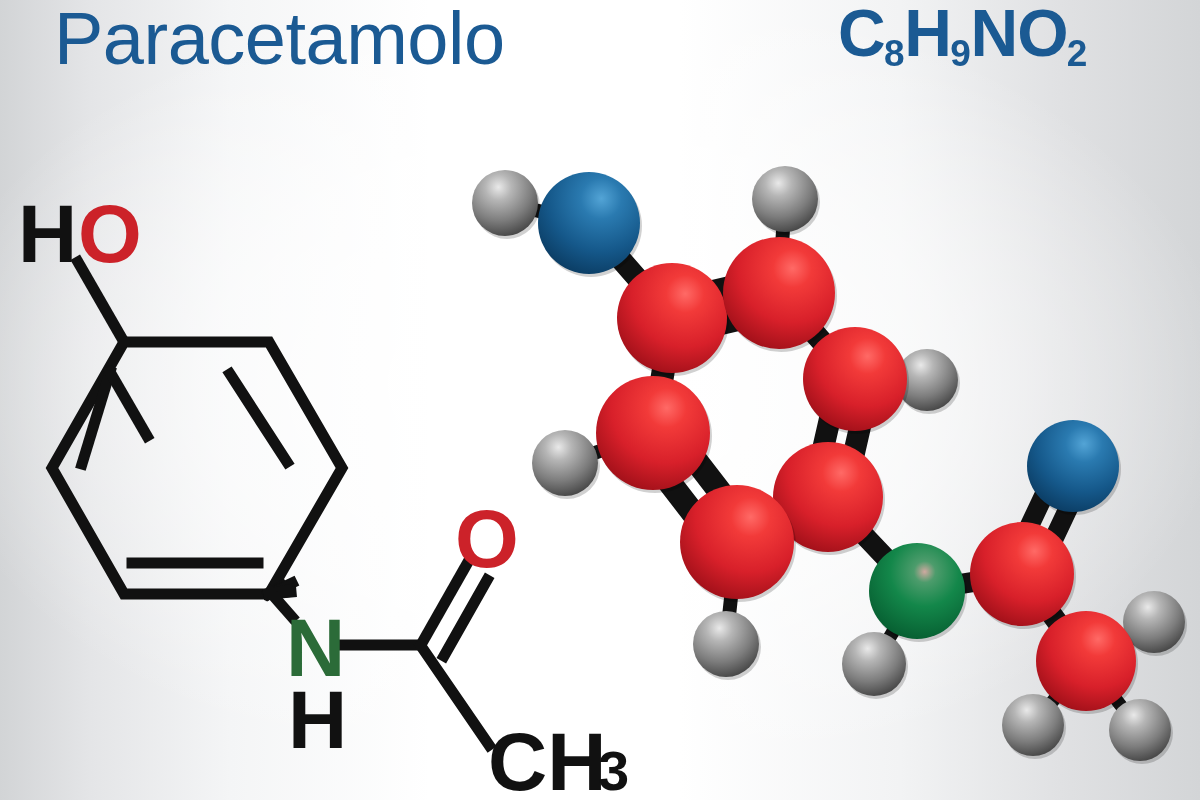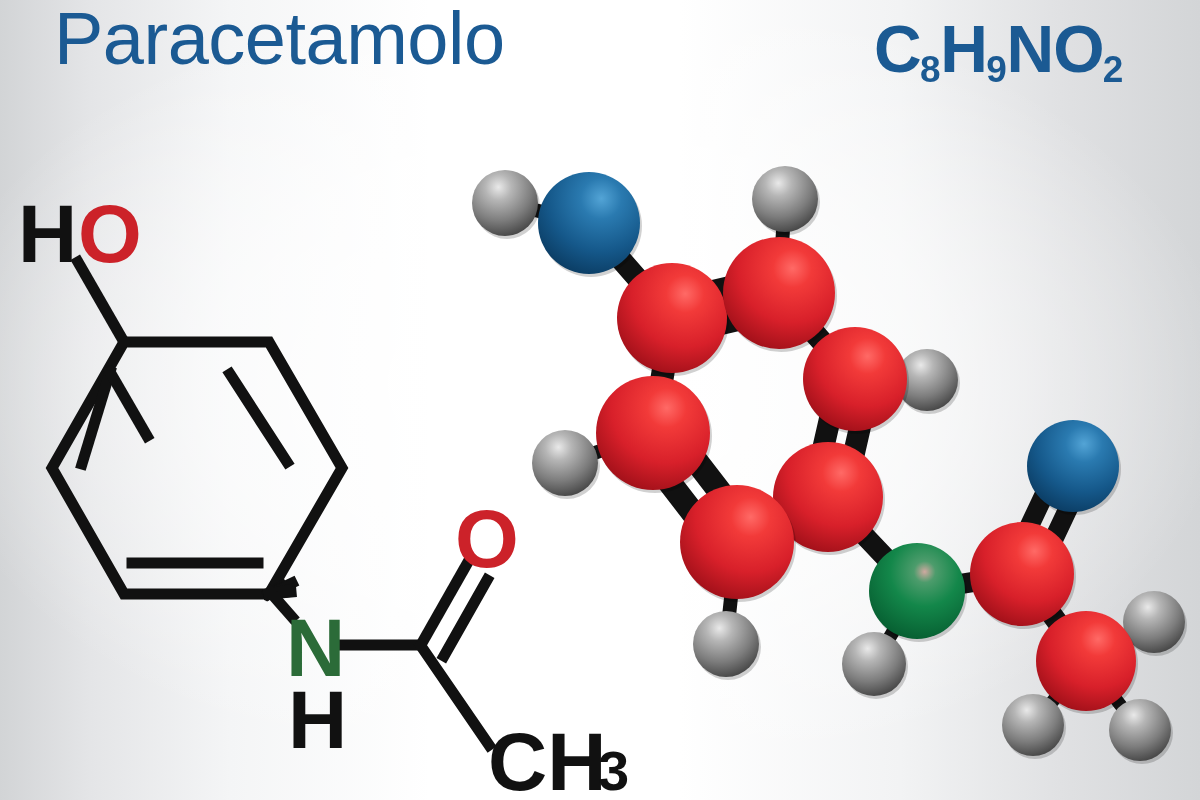--- a/index.html
+++ b/index.html
@@ -43,29 +43,28 @@
     font-weight: 400;
     letter-spacing: -0.5px;
     color: #1b5a93;
     line-height: 1;
     z-index: 3;
     white-space: nowrap;
   }
   .formula {
     position: absolute;
     left: 838px;
-    top: 16px;
+    top: 0;
     z-index: 3;
     font-size: 66px;
     font-weight: 700;
     color: #1b5a93;
     line-height: 1;
     white-space: nowrap;
     letter-spacing: -1px;
-    margin-left: 36px;
   }
   .formula sub {
     font-size: 0.56em;
     font-weight: 700;
     vertical-align: baseline;
     position: relative;
     top: 0.26em;
     left: -0.02em;
   }
 </style>

